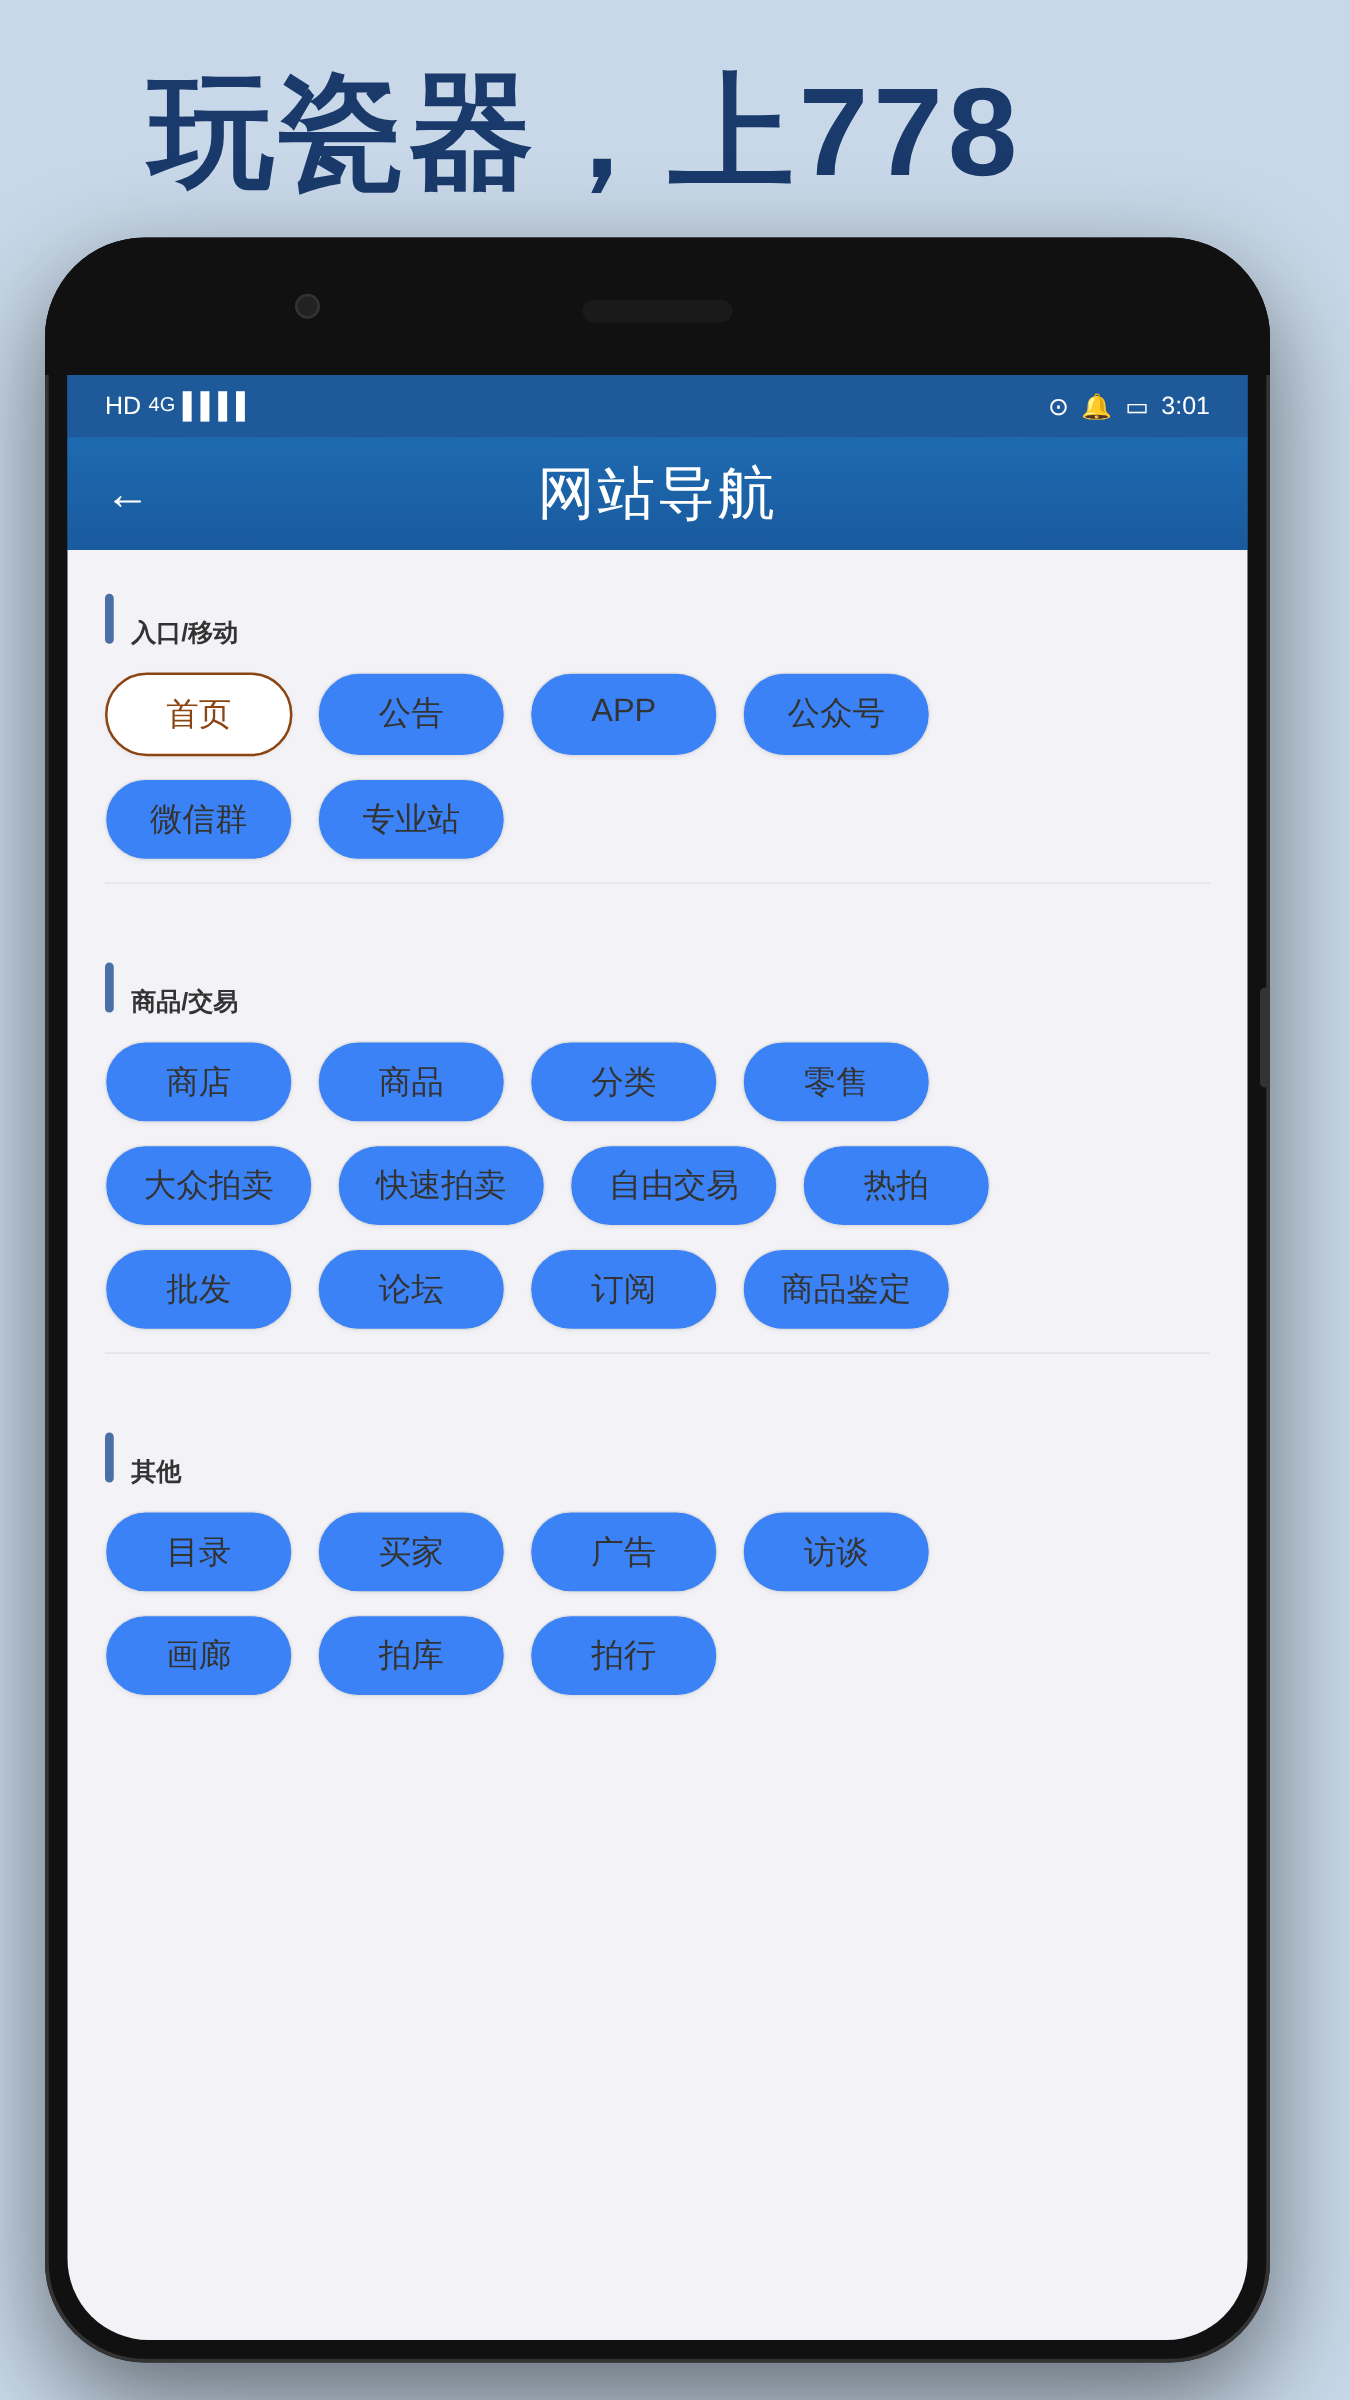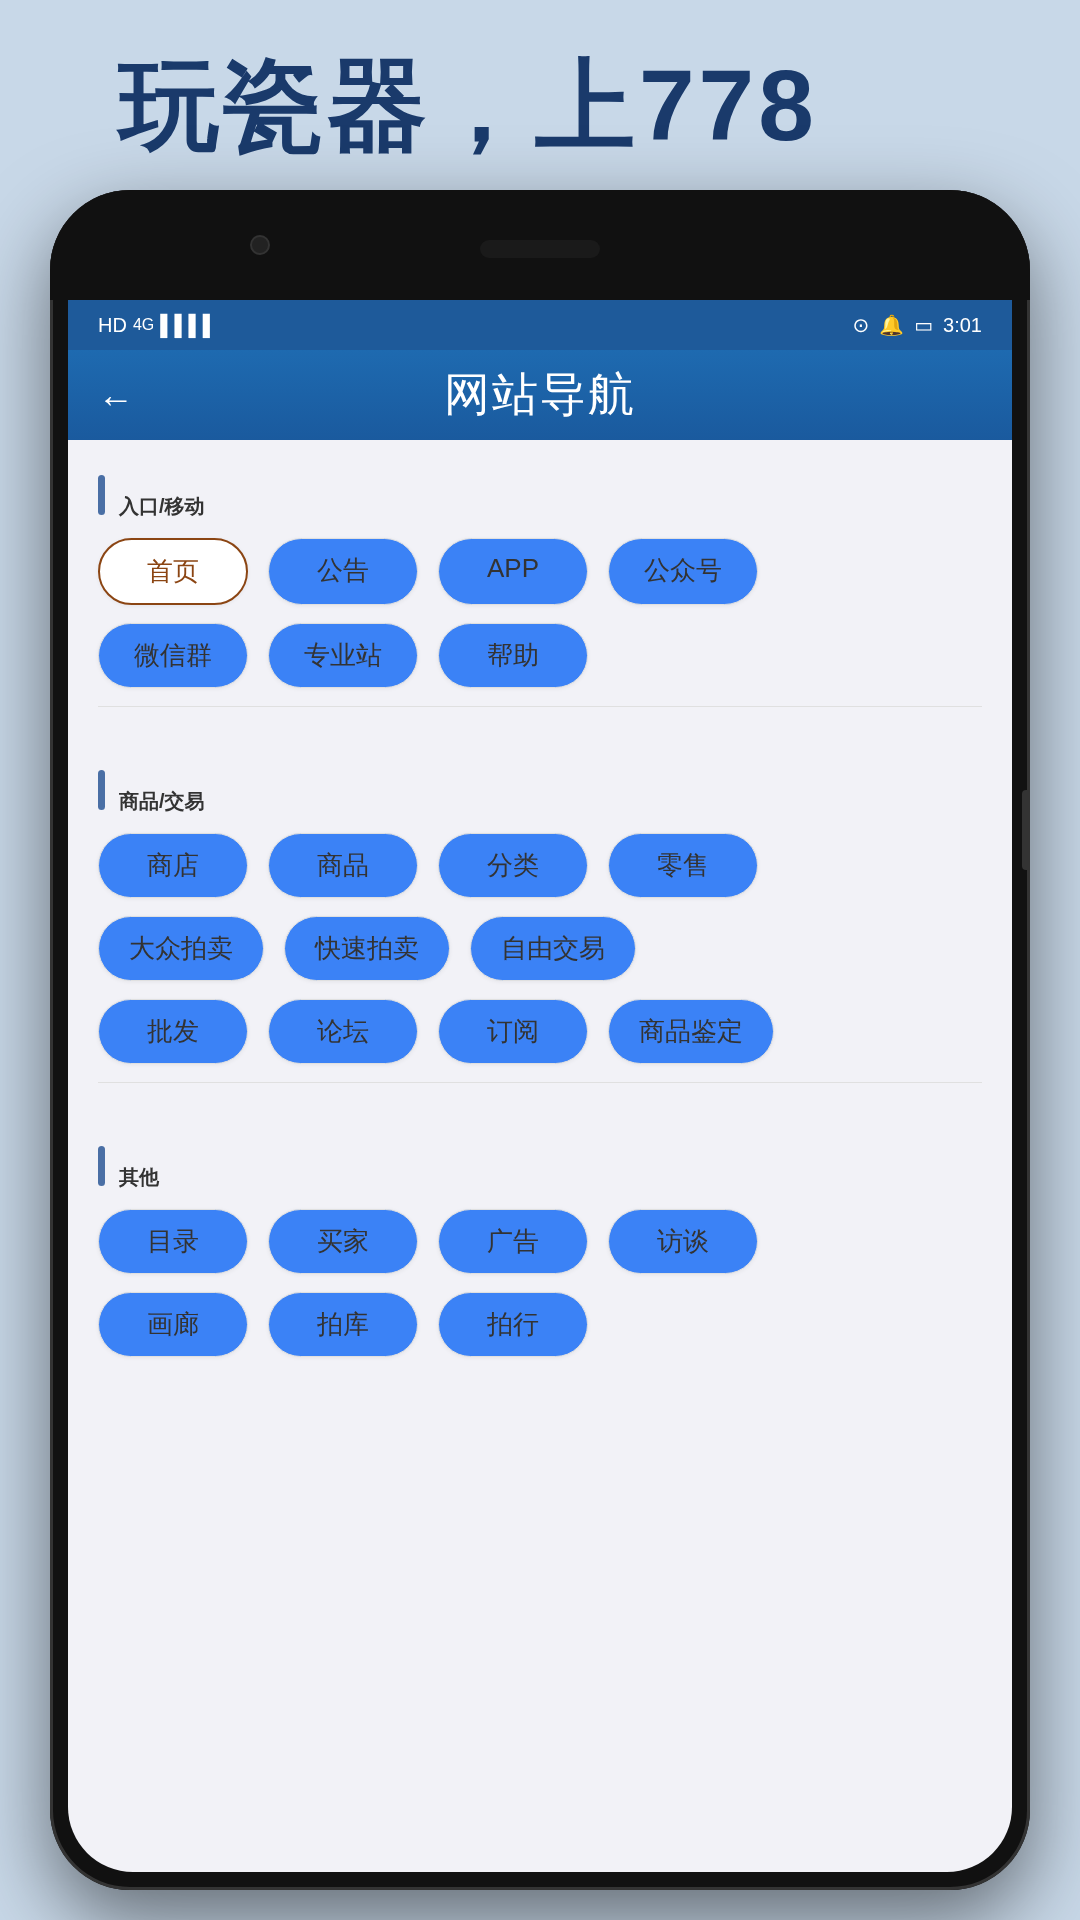--- a/index.html
+++ b/index.html
@@ -23,21 +23,21 @@
       color: #1a3a6b;
       letter-spacing: 4px;
       z-index: 1;
       margin-left: 43px;
     }
 
     
     .phone-frame {
       position: absolute;
       top: 190px;
-      left: 50px;
+      left: 36px;
       width: 980px;
       height: 1700px;
       background: #111;
       border-radius: 80px;
       box-shadow: 0 30px 80px rgba(0,0,0,0.5), inset 0 0 0 3px #333;
       z-index: 2;
       overflow: hidden;
     }
 
     
@@ -300,39 +300,39 @@
         </div>
         <div class="tag-row">
           <div class="tag active">首页</div>
           <div class="tag">公告</div>
           <div class="tag">APP</div>
           <div class="tag">公众号</div>
         </div>
         <div class="tag-row">
           <div class="tag">微信群</div>
           <div class="tag">专业站</div>
-          <div class="tag">帮助</div>
         </div>
         <div class="section-divider"></div>
       </div>
       <div class="section">
         <div class="section-header">
           <div class="section-bar"></div>
           <div class="section-title">商品/交易</div>
         </div>
         <div class="tag-row">
           <div class="tag">商店</div>
           <div class="tag">商品</div>
           <div class="tag">分类</div>
           <div class="tag">零售</div>
         </div>
         <div class="tag-row">
           <div class="tag">大众拍卖</div>
           <div class="tag">快速拍卖</div>
           <div class="tag">自由交易</div>
+          <div class="tag">热拍</div>
         </div>
         <div class="tag-row">
           <div class="tag">批发</div>
           <div class="tag">论坛</div>
           <div class="tag">订阅</div>
           <div class="tag">商品鉴定</div>
         </div>
         <div class="section-divider"></div>
       </div>
       <div class="section">

